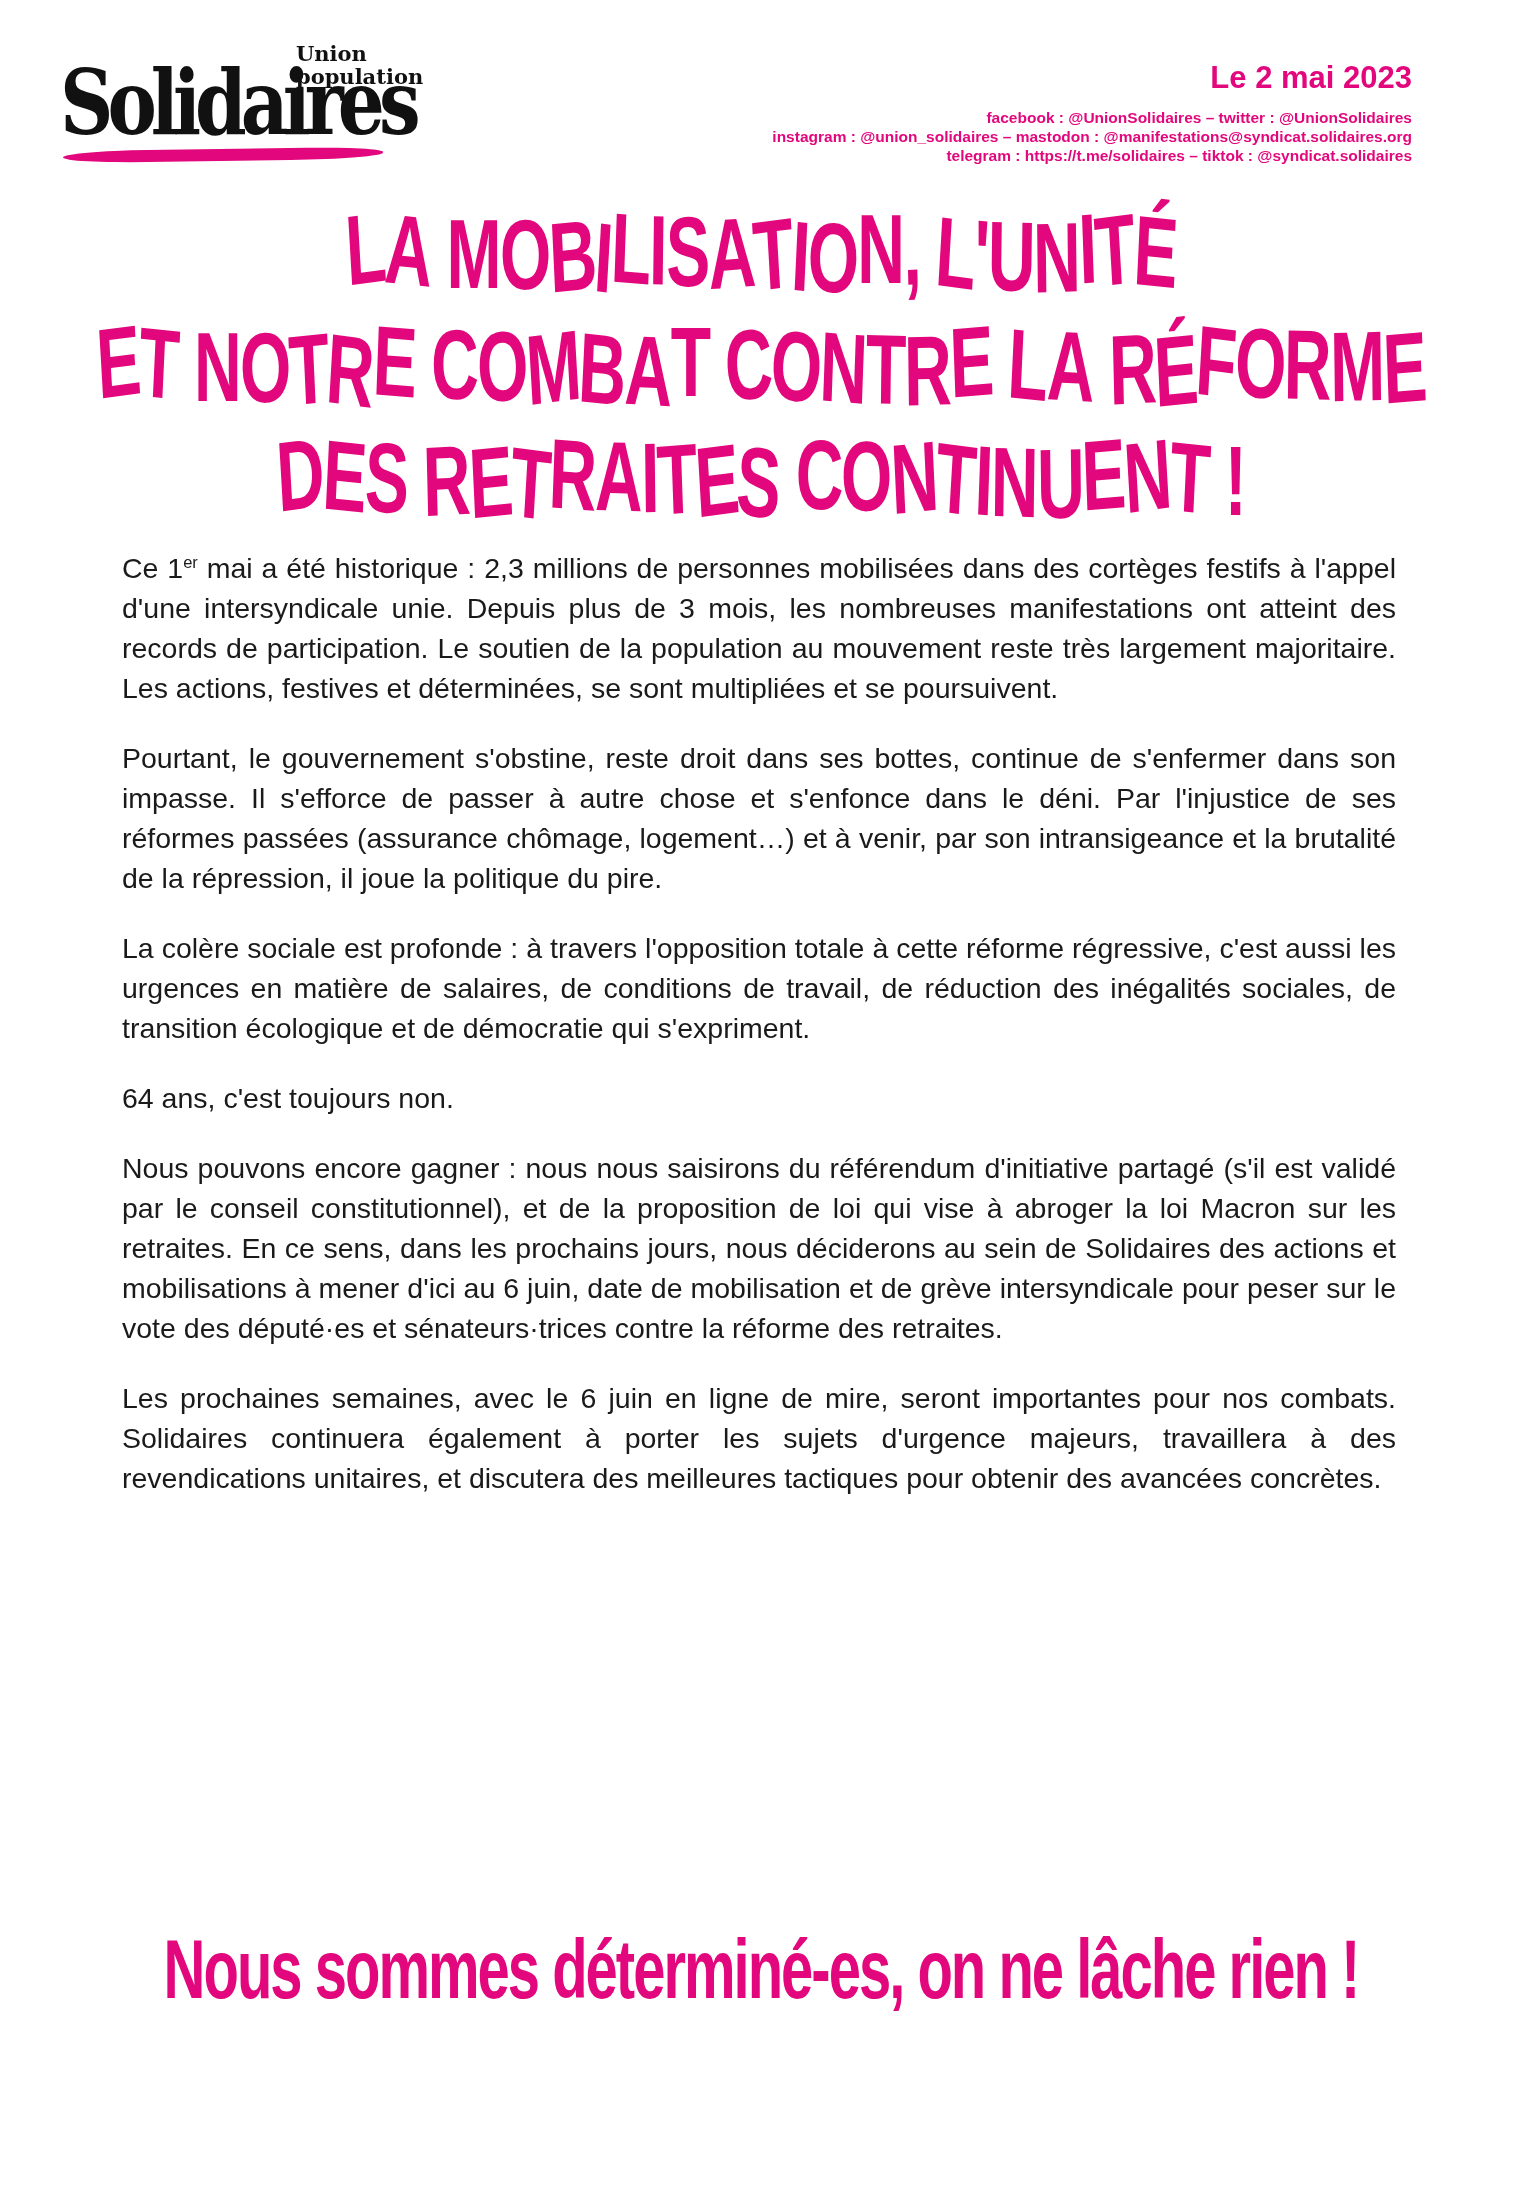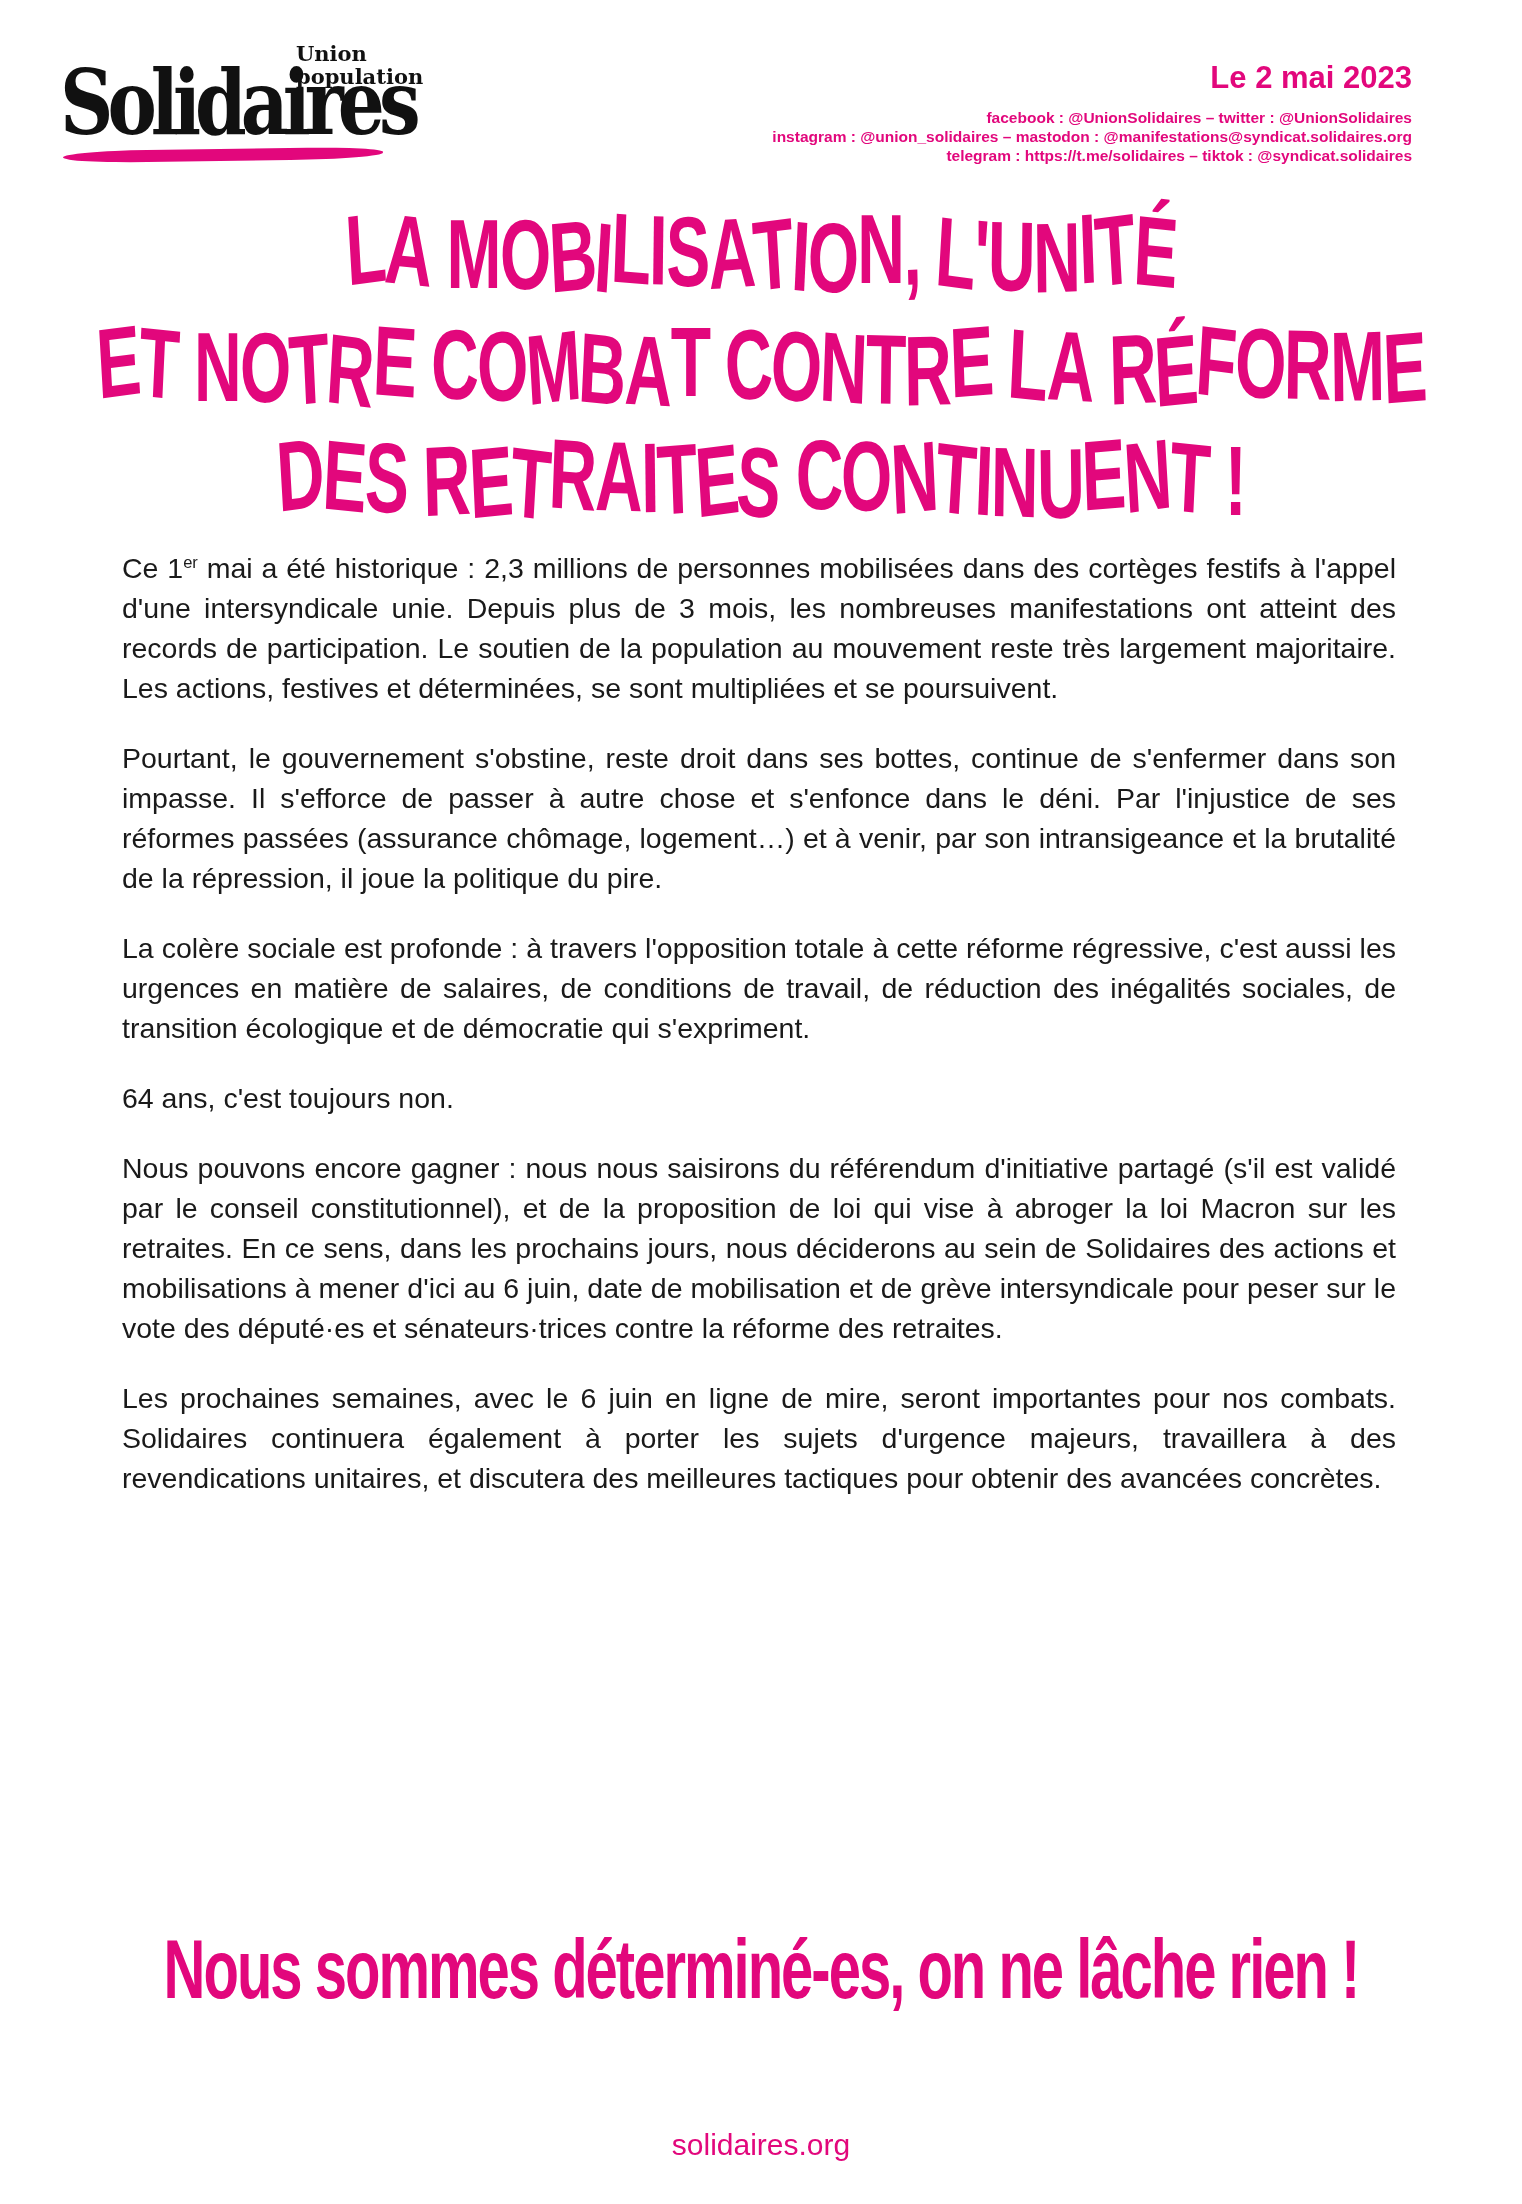--- a/index.html
+++ b/index.html
@@ -96,15 +96,14 @@
     <p><span>Ce 1</span><sup>er</sup><span> mai a été historique : 2,3 millions de personnes mobilisées dans des cortèges festifs à l'appel d'une intersyndicale unie. Depuis plus de 3 mois, les nombreuses manifestations ont atteint des records de participation. Le soutien de la population au mouvement reste très largement majoritaire. Les actions, festives et déterminées, se sont multipliées et se poursuivent.</span></p>
     <p>Pourtant, le gouvernement s'obstine, reste droit dans ses bottes, continue de s'enfermer dans son impasse. Il s'efforce de passer à autre chose et s'enfonce dans le déni. Par l'injustice de ses réformes passées (assurance chômage, logement…) et à venir, par son intransigeance et la brutalité de la répression, il joue la politique du pire.</p>
     <p>La colère sociale est profonde : à travers l'opposition totale à cette réforme régressive, c'est aussi les urgences en matière de salaires, de conditions de travail, de réduction des inégalités sociales, de transition écologique et de démocratie qui s'expriment.</p>
     <p>64 ans, c'est toujours non.</p>
     <p>Nous pouvons encore gagner : nous nous saisirons du référendum d'initiative partagé (s'il est validé par le conseil constitutionnel), et de la proposition de loi qui vise à abroger la loi Macron sur les retraites. En ce sens, dans les prochains jours, nous déciderons au sein de Solidaires des actions et mobilisations à mener d'ici au 6 juin, date de mobilisation et de grève intersyndicale pour peser sur le vote des député·es et sénateurs·trices contre la réforme des retraites.</p>
     <p>Les prochaines semaines, avec le 6 juin en ligne de mire, seront importantes pour nos combats. Solidaires continuera également à porter les sujets d'urgence majeurs, travaillera à des revendications unitaires, et discutera des meilleures tactiques pour obtenir des avancées concrètes.</p>
   </div>
 
   <div class="slogan">Nous sommes déterminé-es, on ne lâche rien !</div>
 
-  <div class="footer">solidaires.org</div>
 
 </div>
 
 </body></html>

